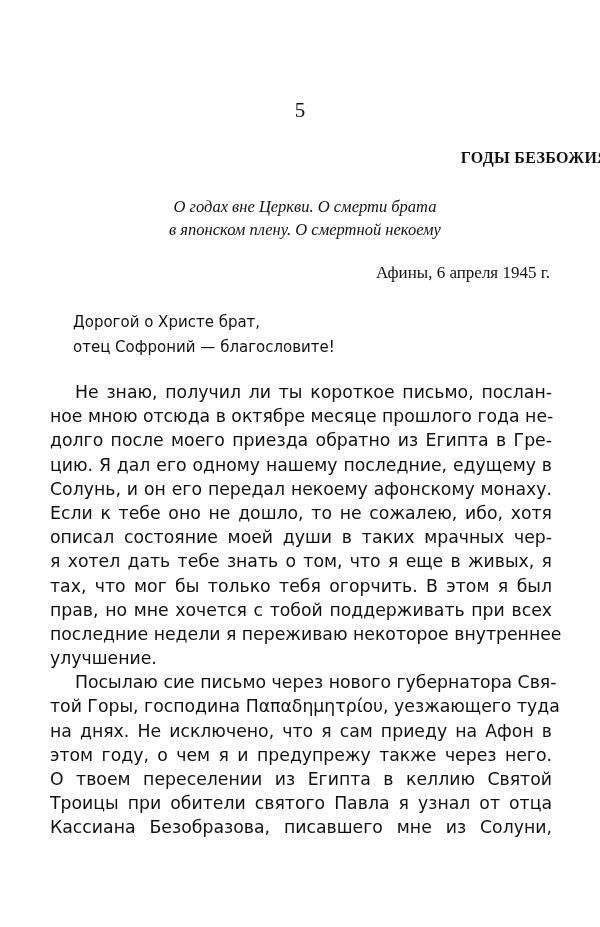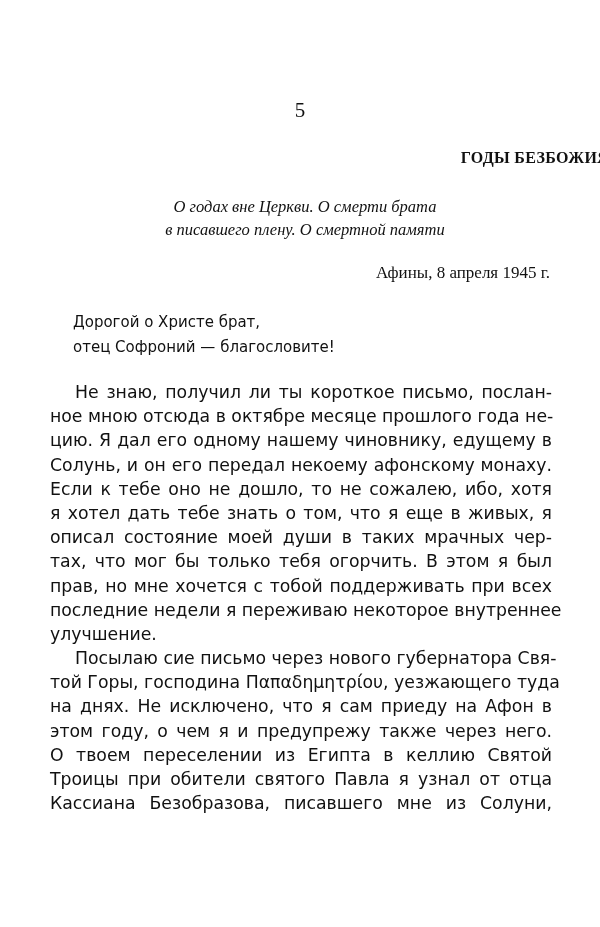--- a/index.html
+++ b/index.html
@@ -89,39 +89,40 @@
 <body>
 
 <div class="page">
 
   <div class="chapter-number">5</div>
 
   <div class="chapter-title">ГОДЫ БЕЗБОЖИЯ</div>
 
   <div class="subtitle">
     <span>О годах вне Церкви. О смерти брата</span>
-    <span>в писавшего плену. О смертной памяти</span>
+    <span>в японском плену. О смертной некоему</span>
   </div>
 
-  <div class="dateline">Афины, 8 апреля 1945 г.</div>
+  <div class="dateline">Афины, 6 апреля 1945 г.</div>
 
   <div class="salutation">
     <span>Дорогой о Христе брат,</span>
     <span>отец Софроний — благословите!</span>
   </div>
 
   <div class="body-text">
     <div>
       <span class="line indent">Не знаю, получил ли ты короткое письмо, послан-</span>
       <span class="line">ное мною отсюда в октябре месяце прошлого года не-</span>
-      <span class="line">цию. Я дал его одному нашему чиновнику, едущему в</span>
+      <span class="line">долго после моего приезда обратно из Египта в Гре-</span>
+      <span class="line">цию. Я дал его одному нашему последние, едущему в</span>
       <span class="line">Солунь, и он его передал некоему афонскому монаху.</span>
       <span class="line">Если к тебе оно не дошло, то не сожалею, ибо, хотя</span>
+      <span class="line">описал состояние моей души в таких мрачных чер-</span>
       <span class="line">я хотел дать тебе знать о том, что я еще в живых, я</span>
-      <span class="line">описал состояние моей души в таких мрачных чер-</span>
       <span class="line">тах, что мог бы только тебя огорчить. В этом я был</span>
       <span class="line">прав, но мне хочется с тобой поддерживать при всех</span>
       <span class="line">последние недели я переживаю некоторое внутреннее</span>
       <span class="line last">улучшение.</span>
     </div>
     <div>
       <span class="line indent">Посылаю сие письмо через нового губернатора Свя-</span>
       <span class="line">той Горы, господина Παπαδημητρίου, уезжающего туда</span>
       <span class="line">на днях. Не исключено, что я сам приеду на Афон в</span>
       <span class="line">этом году, о чем я и предупрежу также через него.</span>

